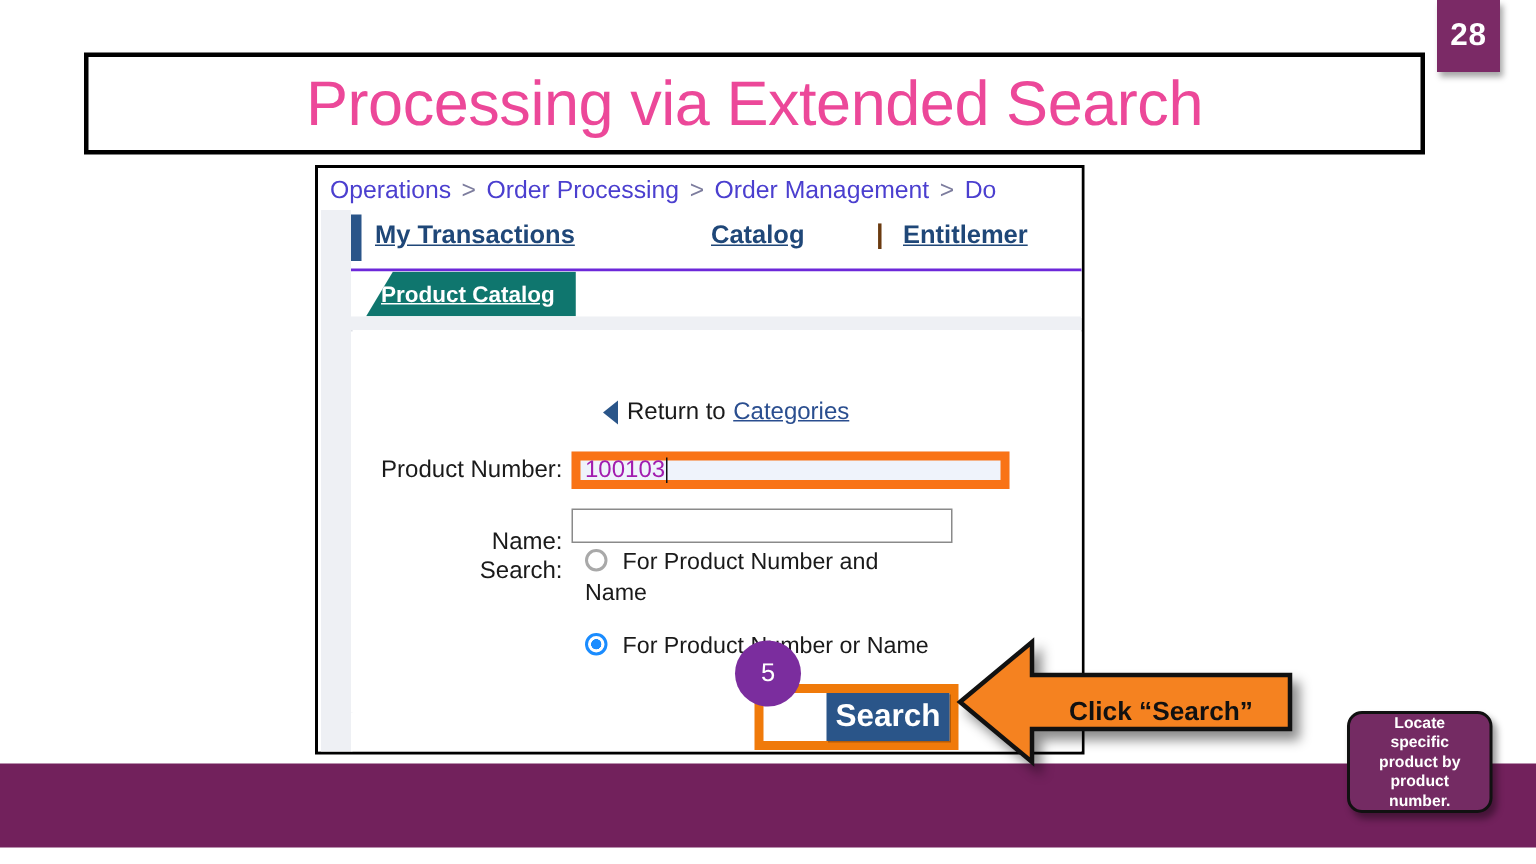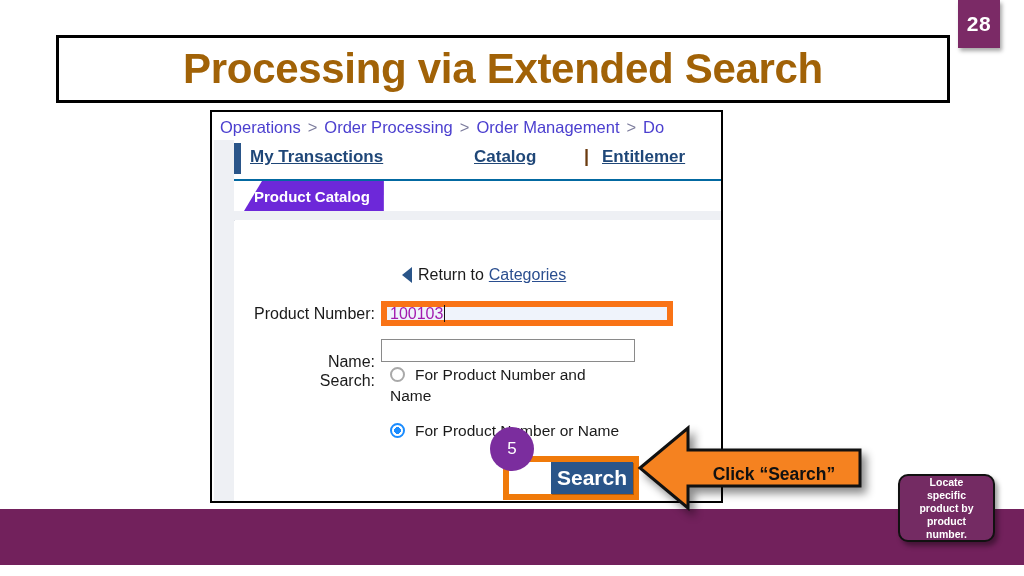--- a/index.html
+++ b/index.html
@@ -41,23 +41,23 @@
     width: 894px;
     height: 68px;
     background: #ffffff;
     border: 3px solid #000000;
     box-sizing: border-box;
     display: flex;
     align-items: center;
     justify-content: center;
   }
   #title-text {
-    color: #a16207;
+    color: #ec4899;
     font-size: 42px;
-    font-weight: bold;
+    font-weight: normal;
     font-family: "Liberation Sans", sans-serif;
     letter-spacing: -0.3px;
     white-space: nowrap;
   }
 
   
   #app-panel {
     position: absolute;
     left: 210px;
     top: 110px;
@@ -104,21 +104,21 @@
   }
 
   
   #navbar {
     position: absolute;
     left: 22px;
     top: 28px;
     right: 0;
     height: 39px;
     background: #ffffff;
-    border-bottom: 2px solid #0369a1;
+    border-bottom: 2px solid #6d28d9;
   }
   #nav-marker {
     position: absolute;
     left: 0px;
     top: 3px;
     width: 7px;
     height: 31px;
     background: #2A5589;
   }
   .nav-link {
@@ -151,29 +151,30 @@
     right: 0;
     height: 31px;
     background: #ffffff;
   }
   #subtab {
     position: absolute;
     left: 10px;
     top: 0px;
     height: 30px;
     padding: 0 14px 0 10px;
-    background: #6d28d9;
+    background: #0f766e;
     color: #ffffff;
     font-size: 15px;
     font-weight: bold;
     display: flex;
     align-items: center;
     clip-path: polygon(18px 0, 100% 0, 100% 100%, 0 100%);
     font-family: "Liberation Sans", sans-serif;
     white-space: nowrap;
+    text-decoration: underline;
   }
   #subtab-underline {
     position: absolute;
     left: 0;
     top: 30px;
     right: 0;
     height: 9px;
     background: #eef0f4;
   }
 

